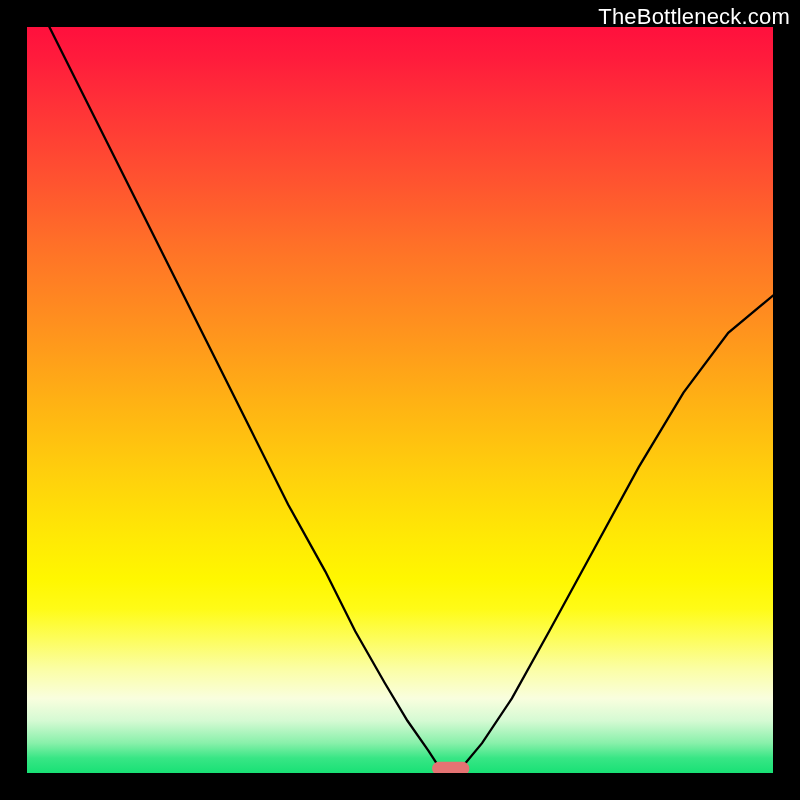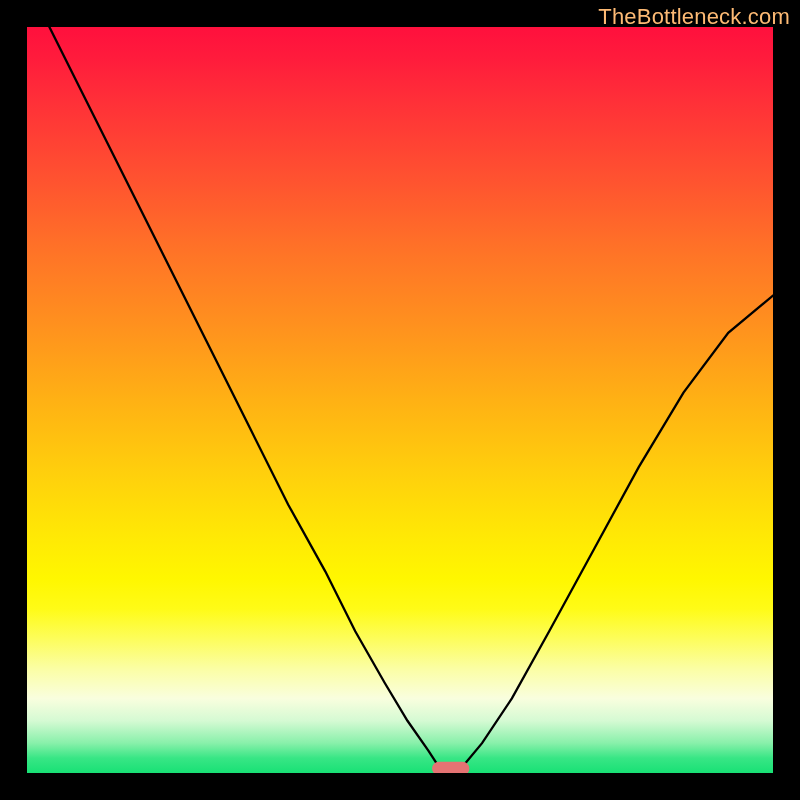--- a/index.html
+++ b/index.html
@@ -49,21 +49,21 @@
     position: absolute;
     left: 0;
     top: 0;
     width: 746px;
     height: 746px;
   }
   .watermark {
     position: absolute;
     top: 4px;
     right: 10px;
-    color: #fdba74;
+    color: #ffffff;
     font-size: 22px;
     letter-spacing: 0.2px;
     font-weight: 500;
     margin-left: 34px;
   }
 </style>
 </head>
 <body>
 
 <div class="frame">

